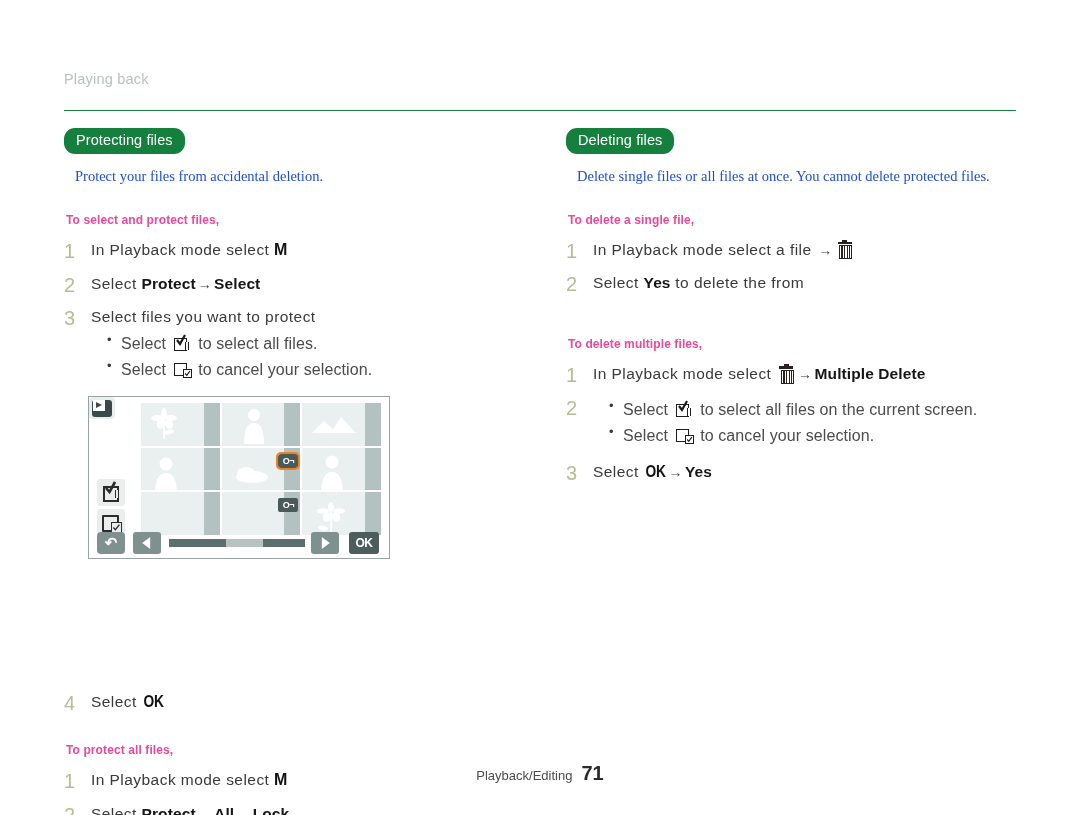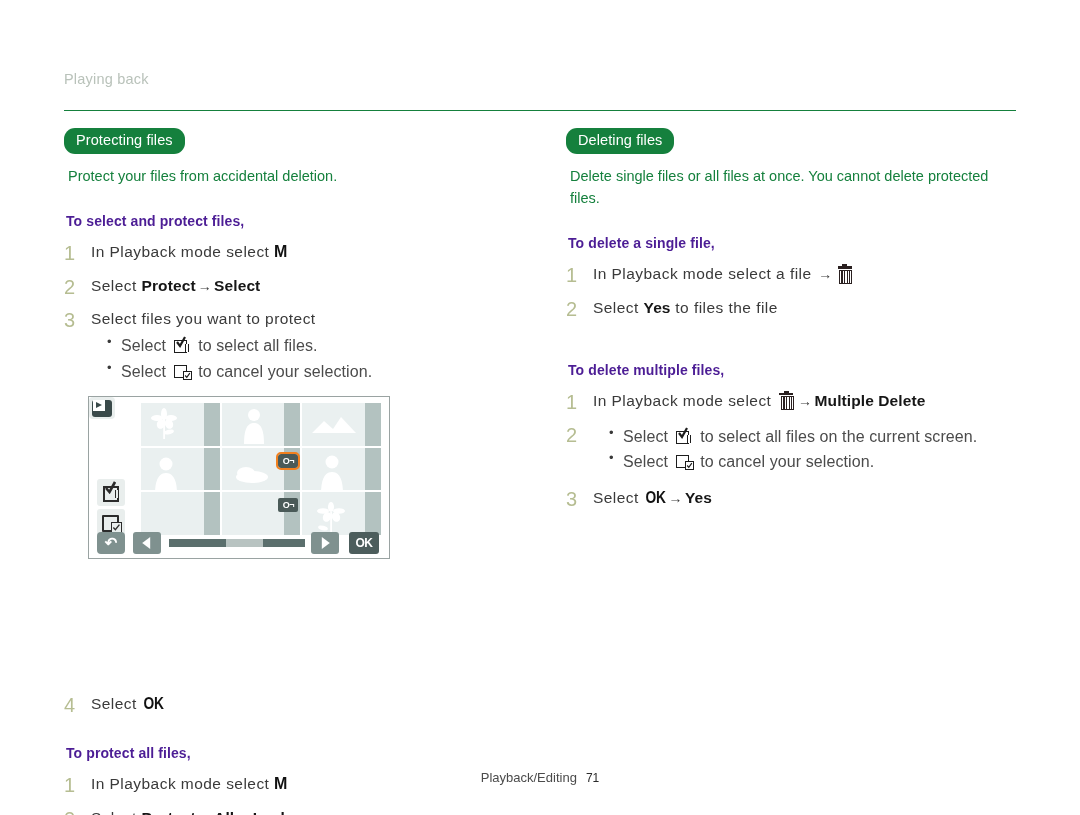--- a/index.html
+++ b/index.html
@@ -40,30 +40,31 @@
     color: #ffffff;
     font-size: 14.5px;
     line-height: 1;
     padding: 5px 12px 6px 12px;
     border-radius: 11px;
     letter-spacing: .1px;
   }
 
   .intro {
     font-size: 14.5px;
-    color: #15803d;
+    color: #1d4ed8;
     line-height: 1.55;
-    margin: 11px 0 0 4px;
+    margin: 11px 0 0 11px;
     max-width: 450px;
+    font-family: Liberation Serif, serif;
   }
 
   .subhead {
-    font-size: 14px;
+    font-size: 12px;
     font-weight: bold;
-    color: #4c1d95;
+    color: #ec4899;
     margin: 26px 0 0 2px;
     letter-spacing: .1px;
   }
 
   
   ol.steps { list-style: none; margin: 0; padding: 0; }
   ol.steps > li {
     position: relative;
     padding-left: 27px;
     margin-top: 13px;
@@ -273,21 +274,21 @@
     outline: 2.5px solid #f2801e;
     border-radius: 3px;
   }
 
   
   #footer {
     position: absolute; left: 0; bottom: 30px; width: 100%;
     text-align: center;
     font-size: 13px; color: #4b4b4b;
   }
-  #footer .pageno { font-size: 12px; font-weight: normal; color: #2a2a2a; margin-left: 9px; }
+  #footer .pageno { font-size: 20px; font-weight: bold; color: #2a2a2a; margin-left: 9px; }
 </style>
 </head>
 <body>
 
 <div id="running-header">
   <span class="rh-text">Playing back</span>
 </div>
 
 <div class="col" id="col-left">
 
@@ -491,21 +492,21 @@
 
   <div class="subhead">To delete a single file,</div>
 
   <ol class="steps">
     <li>
       <span class="num">1</span>
       <span>In Playback mode  select a file </span><span class="arrow">→</span><span class="ico ico-trash"><span class="handle"></span><span class="lid"></span><span class="can"></span></span>
     </li>
     <li>
       <span class="num">2</span>
-      <span>Select </span><span class="b">Yes</span><span> to files the file</span>
+      <span>Select </span><span class="b">Yes</span><span> to delete the from</span>
     </li>
   </ol>
 
   <div class="subhead" style="margin-top:44px">To delete multiple files,</div>
 
   <ol class="steps">
     <li>
       <span class="num">1</span>
       <span>In Playback mode  select </span><span class="ico ico-trash"><span class="handle"></span><span class="lid"></span><span class="can"></span></span><span class="arrow">→</span><span class="b">Multiple Delete</span>
     </li>

